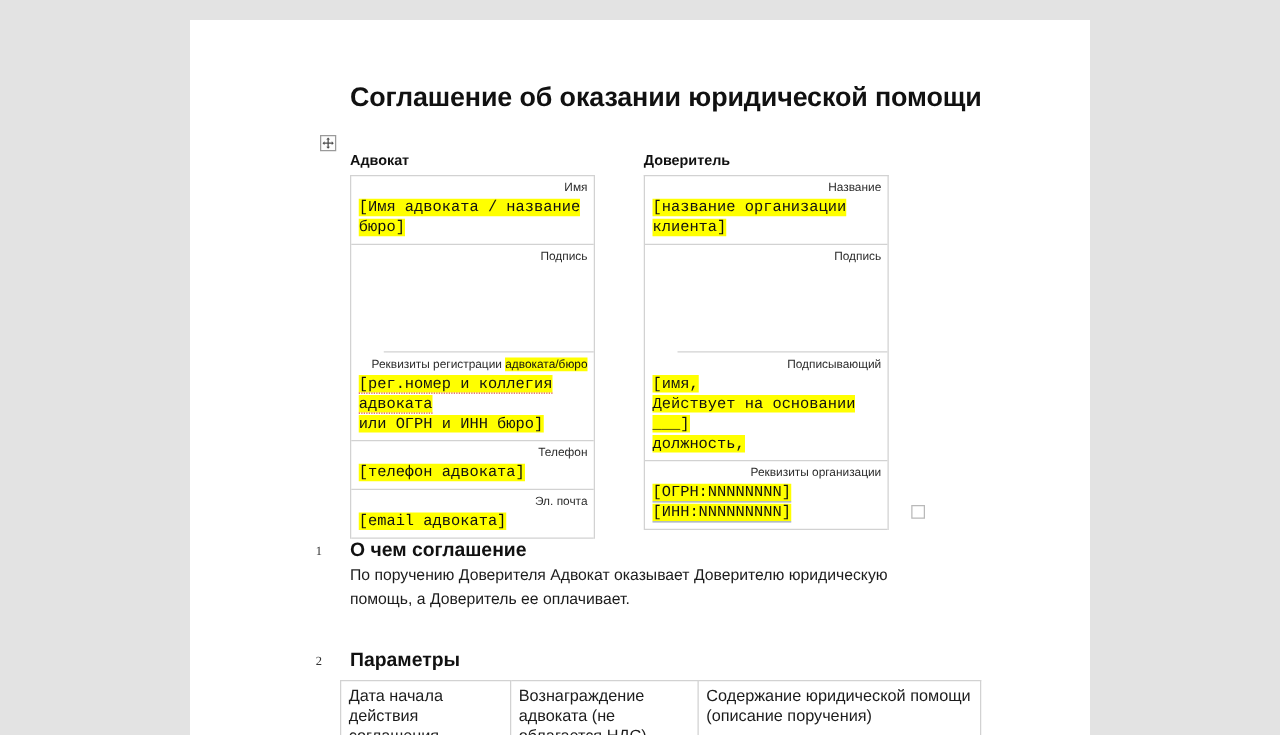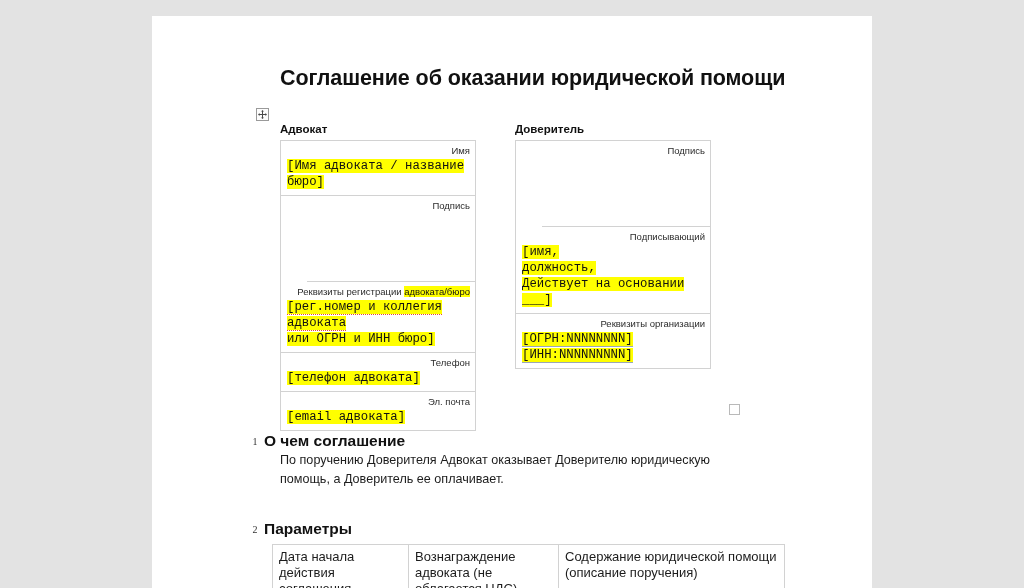--- a/index.html
+++ b/index.html
@@ -135,21 +135,21 @@
     position: absolute;
     left: 0;
     top: 5px;
     width: 26px;
     text-align: center;
     font-family: "Liberation Serif", serif;
     font-size: 10px;
     color: #333333;
   }
   .section-title {
-    margin-left: 22px;
+    margin-left: 38px;
     font-size: 15.5px;
     font-weight: bold;
     color: #111111;
     line-height: 20px;
   }
   .section-body {
     margin-left: 38px;
     margin-top: 0;
     font-size: 12.6px;
     color: #1c1c1c;
@@ -229,31 +229,35 @@
           <div class="cell-value"><mark class="hl">[email адвоката]</mark></div>
         </div>
 
       </div>
     </div>
 
     <div class="party-col right">
       <div class="party-heading">Доверитель</div>
       <div class="party-table">
 
+        <div class="party-cell">
+          <div class="cell-label">Название</div>
+          <div class="cell-value"><mark class="hl">[название организации клиента]</mark></div>
+        </div>
 
         <div class="party-cell sig-cell">
           <div class="cell-label">Подпись</div>
         </div>
 
         <div class="party-cell">
           <div class="cell-label">Подписывающий</div>
           <div class="cell-value">
             <span class="line"><mark class="hl">[имя,</mark></span>
+            <span class="line"><mark class="hl">Действует на основании ___]</mark></span>
             <span class="line"><mark class="hl">должность,</mark></span>
-            <span class="line"><mark class="hl">Действует на основании ___]</mark></span>
           </div>
         </div>
 
         <div class="party-cell">
           <div class="cell-label">Реквизиты организации</div>
           <div class="cell-value">
             <span class="line"><mark class="hl"><span class="smart-tag">[ОГРН:NNNNNNNN]</span></mark></span>
             <span class="line"><mark class="hl"><span class="smart-tag">[ИНН:NNNNNNNNN]</span></mark></span>
           </div>
         </div>

